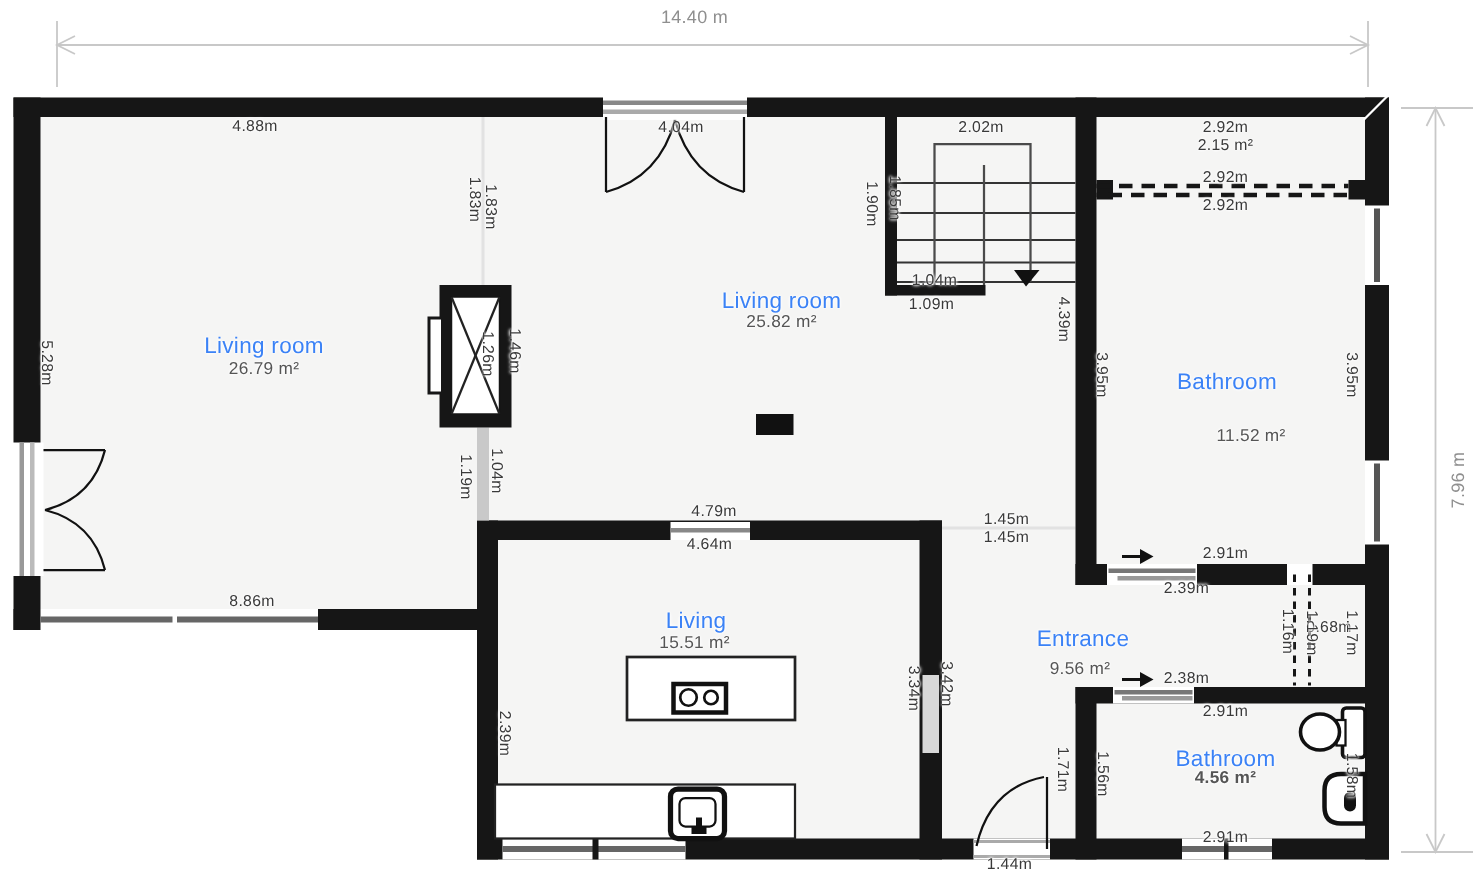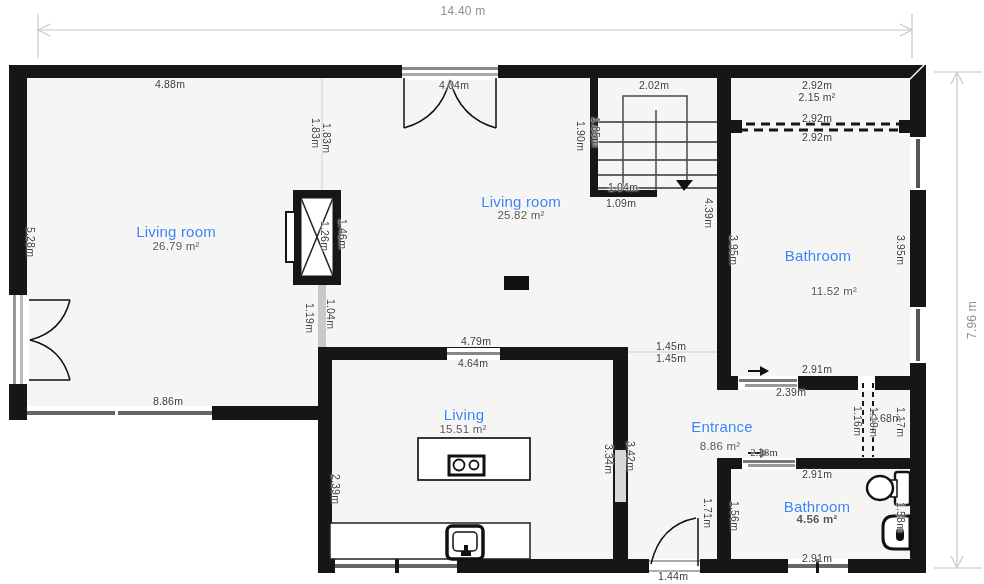--- a/index.html
+++ b/index.html
@@ -201,21 +201,21 @@
       <span class="lbl dim" style="left: 817px; top: 137px;">2.92m</span>
       <span class="lbl dim" style="left: 623px; top: 187px;">1.04m</span>
       <span class="lbl dim" style="left: 621px; top: 203px;">1.09m</span>
       <span class="lbl dim" style="left: 168px; top: 401px;">8.86m</span>
       <span class="lbl dim" style="left: 476px; top: 341px;">4.79m</span>
       <span class="lbl dim" style="left: 473px; top: 363px;">4.64m</span>
       <span class="lbl dim" style="left: 671px; top: 346px;">1.45m</span>
       <span class="lbl dim" style="left: 671px; top: 358px;">1.45m</span>
       <span class="lbl dim" style="left: 817px; top: 369px;">2.91m</span>
       <span class="lbl dim" style="left: 791px; top: 392px;">2.39m</span>
-      <span class="lbl dim" style="left: 764px; top: 452px; font-family: Liberation Serif, serif;">2.38m</span>
+      <span class="lbl dim" style="left: 791px; top: 452px;">2.38m</span>
       <span class="lbl dim" style="left: 817px; top: 474px;">2.91m</span>
       <span class="lbl dim" style="left: 817px; top: 558px;">2.91m</span>
       <span class="lbl dim" style="left: 673px; top: 576px;">1.44m</span>
       <span class="lbl dim" style="left: 886px; top: 418px;">0.68m</span>
       <span class="lbl dimv" style="left: 316px; top: 133px;">1.83m</span>
       <span class="lbl dimv" style="left: 327px; top: 138px;">1.83m</span>
       <span class="lbl dimv" style="left: 581px; top: 136px;">1.90m</span>
       <span class="lbl dimv" style="left: 596px; top: 132px;">1.85m</span>
       <span class="lbl dimv" style="left: 709px; top: 213px;">4.39m</span>
       <span class="lbl dimv" style="left: 734px; top: 250px;">3.95m</span>
@@ -236,17 +236,17 @@
       <span class="lbl dimv" style="left: 901px; top: 422px;">1.17m</span>
       <span class="lbl room-name" style="left: 176px; top: 231px;">Living room</span>
       <span class="lbl room-area" style="left: 176px; top: 246px;">26.79 m²</span>
       <span class="lbl room-name" style="left: 521px; top: 201px;">Living room</span>
       <span class="lbl room-area" style="left: 521px; top: 215px;">25.82 m²</span>
       <span class="lbl room-name" style="left: 818px; top: 255px;">Bathroom</span>
       <span class="lbl room-area" style="left: 834px; top: 269px; margin-top: 22px;">11.52 m²</span>
       <span class="lbl room-name" style="left: 464px; top: 414px;">Living</span>
       <span class="lbl room-area" style="left: 463px; top: 429px;">15.51 m²</span>
       <span class="lbl room-name" style="left: 722px; top: 426px;">Entrance</span>
-      <span class="lbl room-area" style="left: 720px; top: 446px;">8.86 m²</span>
+      <span class="lbl room-area" style="left: 720px; top: 446px;">9.56 m²</span>
       <span class="lbl room-name" style="left: 817px; top: 506px;">Bathroom</span>
       <span class="lbl room-area" style="left: 817px; top: 519px; font-weight: bold;">4.56 m²</span>
     </div>
 </div>
 
 </body></html>

